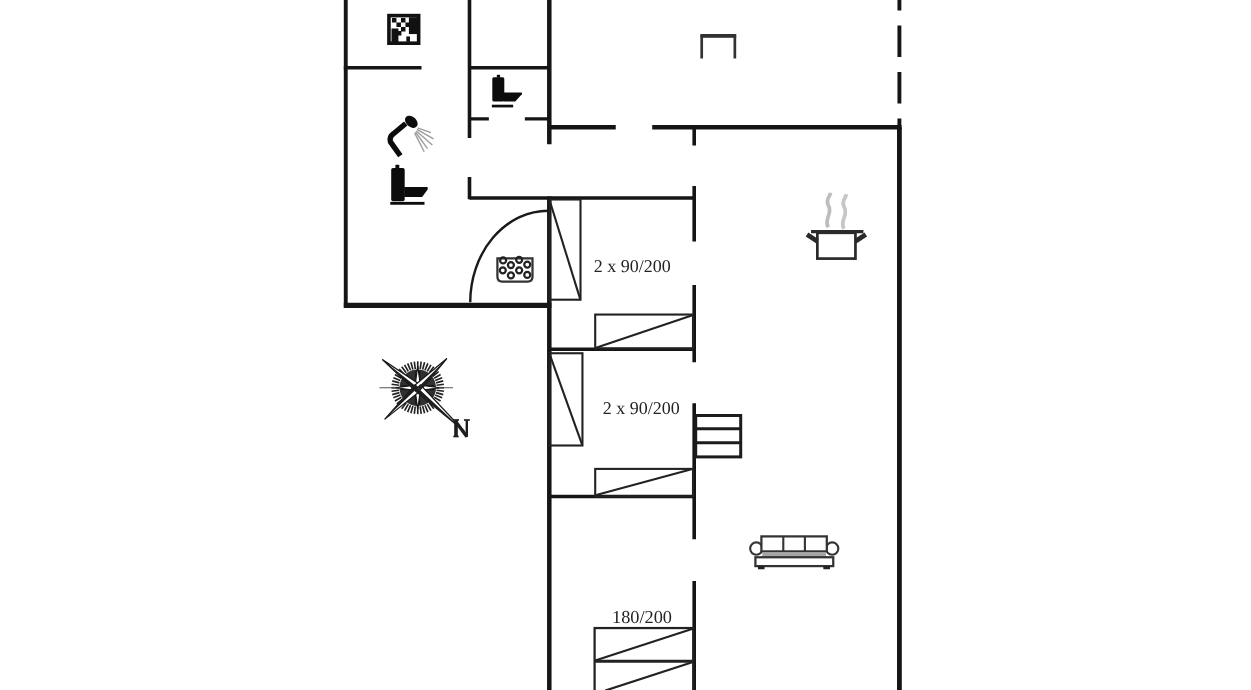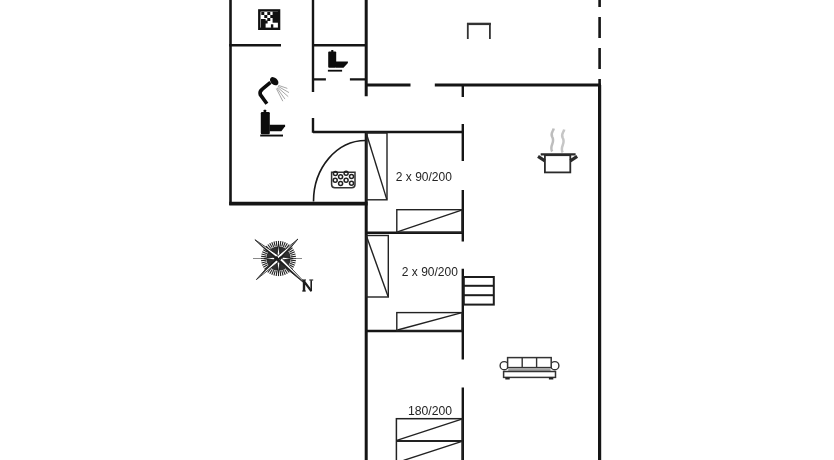--- a/index.html
+++ b/index.html
@@ -1,17 +1,17 @@
 <!DOCTYPE html>
 <html><head>
 <meta charset="utf-8">
 <style>
 html,body{margin:0;padding:0;background:#fff;}
 #stage{position:relative;width:834px;height:460px;background:#fff;overflow:hidden;
-font-family:Liberation Sans, sans-serif;transform:translateZ(0);}
+font-family:Liberation Serif, serif;transform:translateZ(0);}
 svg{position:absolute;left:0;top:0;transform:translateZ(0);}
 </style>
 </head>
 <body>
 
 <div id="stage">
 <svg width="834" height="460" viewBox="0 0 834 460">
 <g fill="none" stroke="none">
 
 <rect x="232" y="0" width="80" height="44"></rect>

